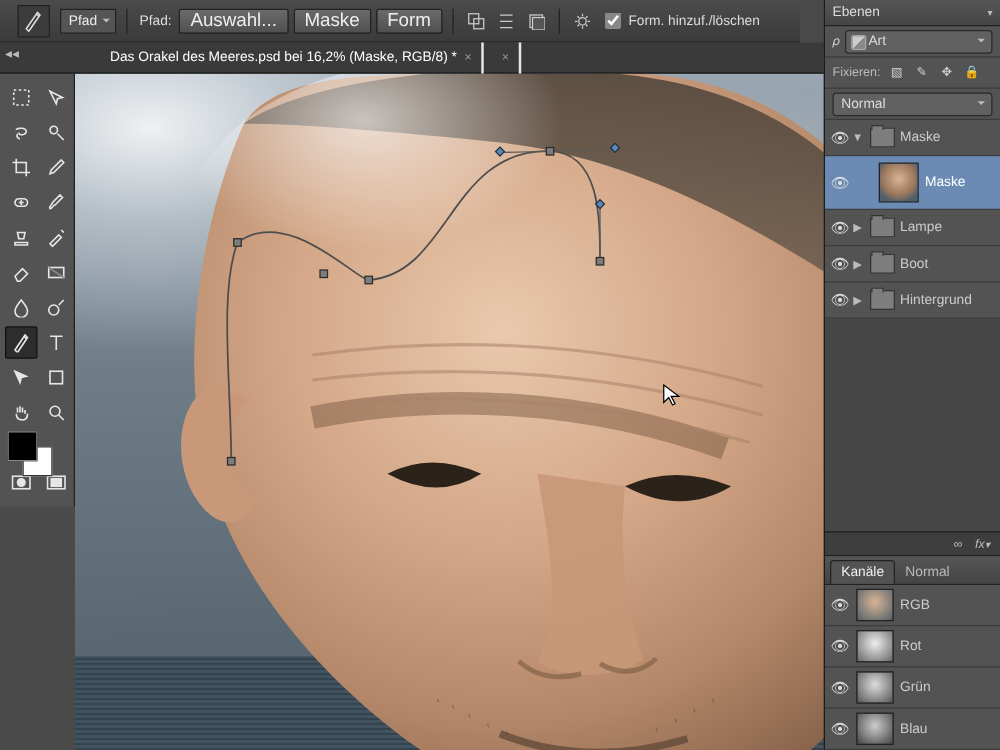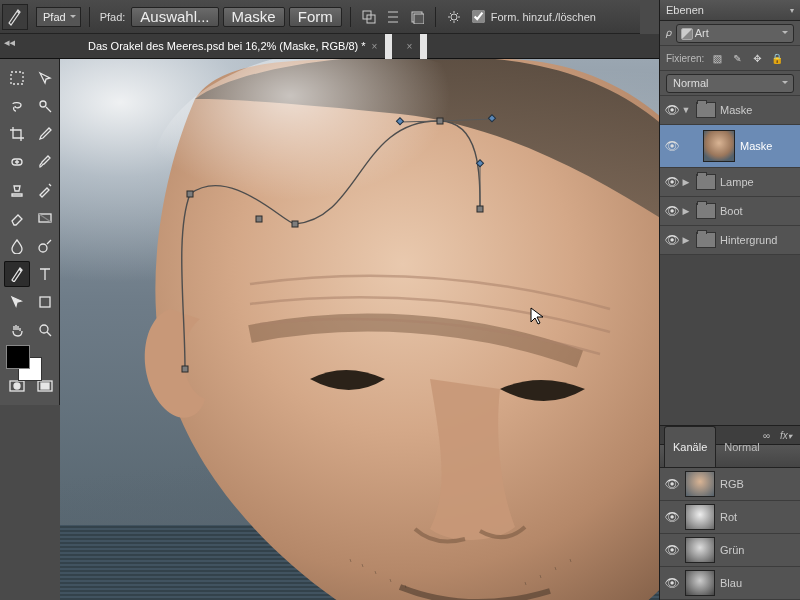--- a/index.html
+++ b/index.html
@@ -1,29 +1,29 @@
 <!DOCTYPE html>
 <html><head>
 <meta charset="utf-8">
 <style>
   html,body{margin:0;padding:0;width:800px;height:600px;background:#4a4a4a;font-family:"Segoe UI",Tahoma,sans-serif;font-size:11px;color:#ccc;overflow:hidden;user-select:none}
   
-  #optbar{position:absolute;left:0;top:0;height:34px;width:640px;background:linear-gradient(#4b4b4b,#3b3b3b);border-bottom:1px solid #222;display:flex;align-items:center;padding-left:2px;box-sizing:border-box}
+  #optbar{position:absolute;left:0;top:0;height:34px;width:640px;background:linear-gradient(#4b4b4b,#3b3b3b);border-bottom:1px solid #222;display:flex;align-items:center;padding-left:14px;box-sizing:border-box}
   #optbar .toolglyph{width:24px;height:24px;border:1px solid #222;background:#3c3c3c;display:flex;align-items:center;justify-content:center;margin-right:2px}
   #optbar .toolglyph svg{stroke:#ddd;fill:none}
   #optbar .dd{height:18px;background:#555;border:1px solid #222;padding:0 14px 0 6px;margin:0 2px;line-height:18px;position:relative;color:#eee;font-size:11px}
   #optbar .dd::after{content:"";position:absolute;right:4px;top:7px;border:3px solid transparent;border-top-color:#bbb}
   #optbar .lbl{margin:0 4px;color:#ddd}
   #optbar .btn{height:18px;line-height:18px;padding:0 8px;margin:0 2px;background:linear-gradient(#6a6a6a,#505050);border:1px solid #222;border-radius:2px;color:#eee;font-size:15px}
   #optbar .sep{width:1px;height:20px;background:#222;margin:0 6px}
   #optbar .glyphbtn{width:20px;height:20px;margin:0 2px;display:flex;align-items:center;justify-content:center;color:#ddd}
   #optbar input[type=checkbox]{accent-color:#888;margin:0 2px 0 6px}
   
   #tabbar{position:absolute;left:0;top:34px;height:25px;width:800px;background:#3a3a3a;border-bottom:1px solid #111;display:flex;align-items:center;padding-left:80px;box-sizing:border-box}
-  #tabbar .tab{padding:0 8px;height:25px;line-height:25px;font-size:11px;white-space:nowrap;border-right:7px solid #e5e5e5;display:flex;align-items:center}
+  #tabbar .tab{padding:0 8px;height:25px;line-height:25px;font-size:11px;white-space:nowrap;border-right:2px solid #e5e5e5;display:flex;align-items:center}
   #tabbar .tab.active{color:#fff}
   #tabbar .tab.inactive{color:#8a8a8a}
   #tabbar .x{margin-left:6px;color:#999;font-size:10px}
   #tabbar .handle{position:absolute;left:4px;top:2px;width:14px;height:20px;color:#bbb}
   
   #toolbox{position:absolute;left:0;top:59px;width:60px;background:#535353;border-right:1px solid #202020;padding:6px 4px;display:grid;grid-template-columns:26px 26px;grid-auto-rows:26px;gap:2px;box-sizing:border-box}
   #toolbox .tb{width:26px;height:26px;display:flex;align-items:center;justify-content:center;border-radius:2px}
   #toolbox .tb.sel{background:#2d2d2d;box-shadow:inset 0 0 0 1px #111}
   #toolbox svg{stroke:#e6e6e6;fill:none;stroke-width:1.3}
   #swatches{grid-column:1/3;display:flex;flex-direction:column;align-items:flex-start;padding-left:2px}
@@ -64,21 +64,21 @@
   .layer.sel{background:#6b8bb5;color:#fff}
   .eye{width:16px;text-align:center;color:#ddd;font-size:12px}
   .twist{width:12px;text-align:center;color:#bbb;font-size:9px}
   .fold{width:18px;height:14px;background:#7d7d7d;border:1px solid #333;margin:0 4px;position:relative}
   .fold::before{content:"";position:absolute;left:0;top:-3px;width:8px;height:3px;background:#7d7d7d;border:1px solid #333;border-bottom:none}
   .thumb{width:30px;height:30px;border:1px solid #222;margin:0 5px;flex:none;background:#777}
   .lname{flex:1;white-space:nowrap;overflow:hidden;font-size:11px}
   .spacer{flex:1;background:#474747}
   .fxbar{height:18px;background:#3e3e3e;border-top:1px solid #1f1f1f;border-bottom:1px solid #1f1f1f;display:flex;align-items:center;justify-content:flex-end;gap:10px;padding:0 8px;color:#bbb;font-size:10px}
   .chTabs{height:22px;background:linear-gradient(#565656,#454545);display:flex;align-items:flex-end;padding-left:4px;border-bottom:1px solid #222}
-  .chTabs .t{padding:14px 8px;font-size:11px;color:#bbb}
+  .chTabs .t{padding:3px 8px;font-size:11px;color:#bbb}
   .chTabs .t.active{background:#535353;border:1px solid #222;border-bottom:none;border-radius:3px 3px 0 0;color:#eee}
   .chan{display:flex;align-items:center;height:32px;border-bottom:1px solid #3c3c3c;padding-left:4px}
   .chan .thumb{width:28px;height:24px}
 </style>
 </head>
 <body>
 
 <div id="optbar">
   <div class="toolglyph">
     <svg width="18" height="18" viewBox="0 0 18 18">

